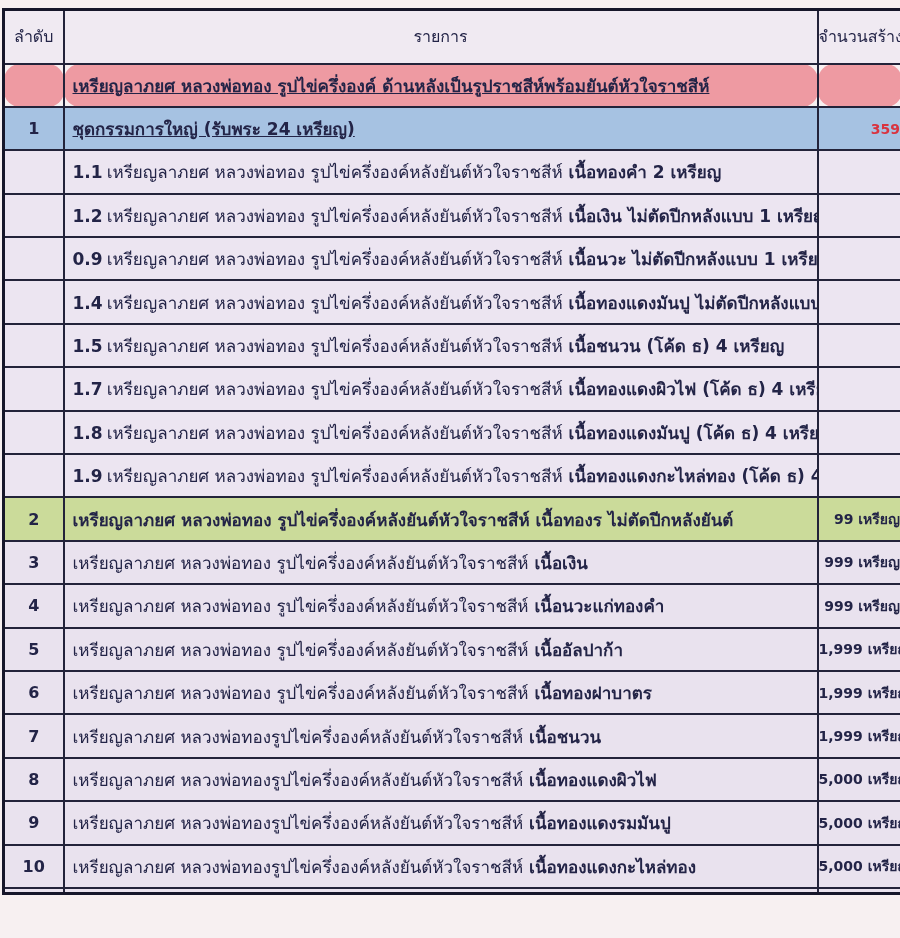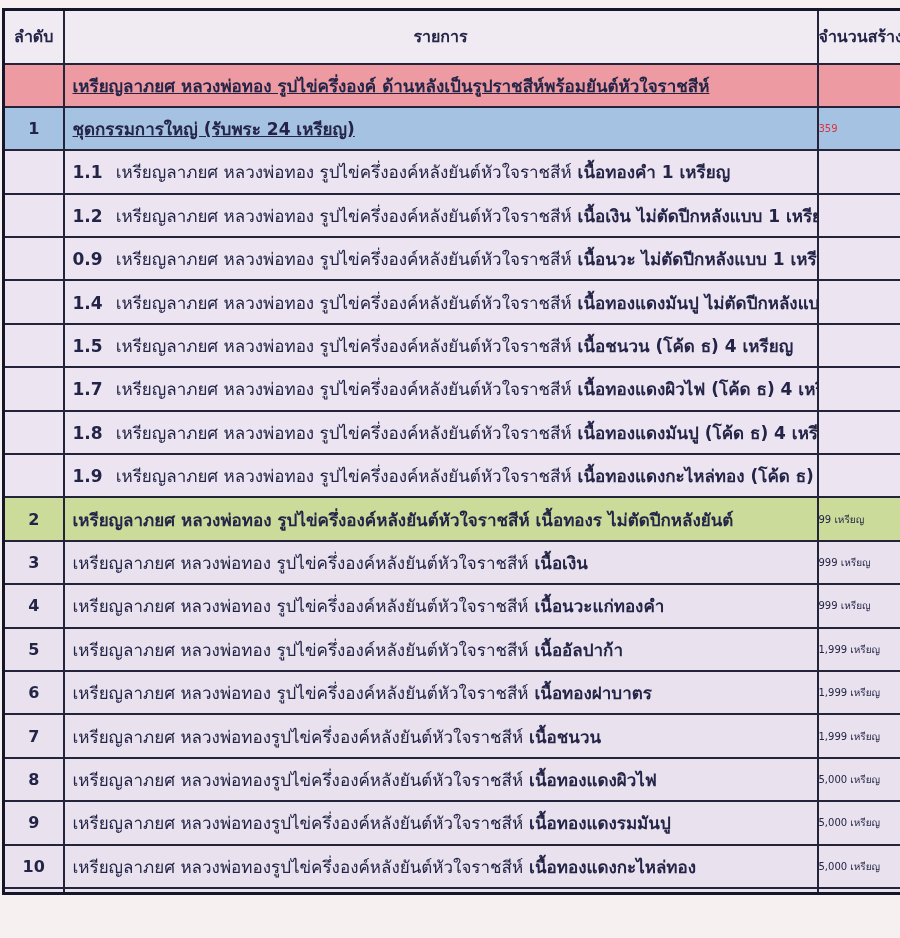--- a/index.html
+++ b/index.html
@@ -34,40 +34,40 @@
   col.col-item{width:754px;}
   col.col-qty{width:84px;}
   th,td{
     border:2px solid var(--line);
     padding:0;
     overflow:hidden;
     white-space:nowrap;
   }
   tr.head-row{height:54px;background:var(--c-header);}
   tr.head-row th{
-    font-size:16px;font-weight:bold;text-align:center;
+    font-size:16px;font-weight:normal;text-align:center;
     color:var(--ink);
   }
   tr.row{height:43.4px;}
   tr.row-stub{height:6px;}
   .cell-no{
     text-align:center;font-size:16px;font-weight:bold;
   }
   .cell-item{
     text-align:left;padding-left:8px;font-size:17px;
   }
   .cell-qty{
-    text-align:left;font-size:10px;font-weight:normal;
+    text-align:right;font-size:14px;font-weight:bold;
   }
   .qty-red{color:var(--red);}
-  .item-prefix{font-weight:bold;margin-right:13px;}
+  .item-prefix{font-weight:bold;margin-right:4px;}
   .item-bold{font-weight:bold;}
   .underlined{text-decoration:underline;}
   
-  tr.row-section td{background:var(--c-pink);}
+  tr.row-section td{background:var(--c-pink);border-radius:16px;}
   tr.row-section .item-main{font-weight:bold;}
   tr.row-set td{background:var(--c-blue);}
   tr.row-set .item-main{font-weight:bold;text-align:right;}
   tr.row-sub td{background:var(--c-sub);}
   tr.row-featured td{background:var(--c-green);}
   tr.row-featured .item-main{font-weight:bold;}
   tr.row-normal td{background:var(--c-normal);}
   tr.row-stub td{background:var(--c-normal);}
 </style>
 </head>
@@ -93,21 +93,21 @@
           <td class="cell cell-item"><span class="item-text underlined"><span class="item-main">เหรียญลาภยศ หลวงพ่อทอง รูปไข่ครึ่งองค์ ด้านหลังเป็นรูปราชสีห์พร้อมยันต์หัวใจราชสีห์</span></span></td>
           <td class="cell cell-qty"></td>
         </tr>
         <tr class="row row-set">
           <td class="cell cell-no">1</td>
           <td class="cell cell-item"><span class="item-text underlined"><span class="item-main">ชุดกรรมการใหญ่ (รับพระ 24 เหรียญ)</span></span></td>
           <td class="cell cell-qty qty-red">359</td>
         </tr>
         <tr class="row row-sub">
           <td class="cell cell-no"></td>
-          <td class="cell cell-item"><span class="item-text"><span class="item-prefix">1.1</span><span class="item-main">เหรียญลาภยศ หลวงพ่อทอง รูปไข่ครึ่งองค์หลังยันต์หัวใจราชสีห์</span><span class="item-bold"> เนื้อทองคำ 1 เหรียญ</span></span></td>
+          <td class="cell cell-item"><span class="item-text"><span class="item-prefix">1.1</span><span class="item-main">เหรียญลาภยศ หลวงพ่อทอง รูปไข่ครึ่งองค์หลังยันต์หัวใจราชสีห์</span><span class="item-bold"> เนื้อทองคำ 2 เหรียญ</span></span></td>
           <td class="cell cell-qty"></td>
         </tr>
         <tr class="row row-sub">
           <td class="cell cell-no"></td>
           <td class="cell cell-item"><span class="item-text"><span class="item-prefix">1.2</span><span class="item-main">เหรียญลาภยศ หลวงพ่อทอง รูปไข่ครึ่งองค์หลังยันต์หัวใจราชสีห์</span><span class="item-bold"> เนื้อเงิน ไม่ตัดปีกหลังแบบ 1 เหรียญ</span></span></td>
           <td class="cell cell-qty"></td>
         </tr>
         <tr class="row row-sub">
           <td class="cell cell-no"></td>
           <td class="cell cell-item"><span class="item-text"><span class="item-prefix">0.9</span><span class="item-main">เหรียญลาภยศ หลวงพ่อทอง รูปไข่ครึ่งองค์หลังยันต์หัวใจราชสีห์</span><span class="item-bold"> เนื้อนวะ ไม่ตัดปีกหลังแบบ 1 เหรียญ</span></span></td>

